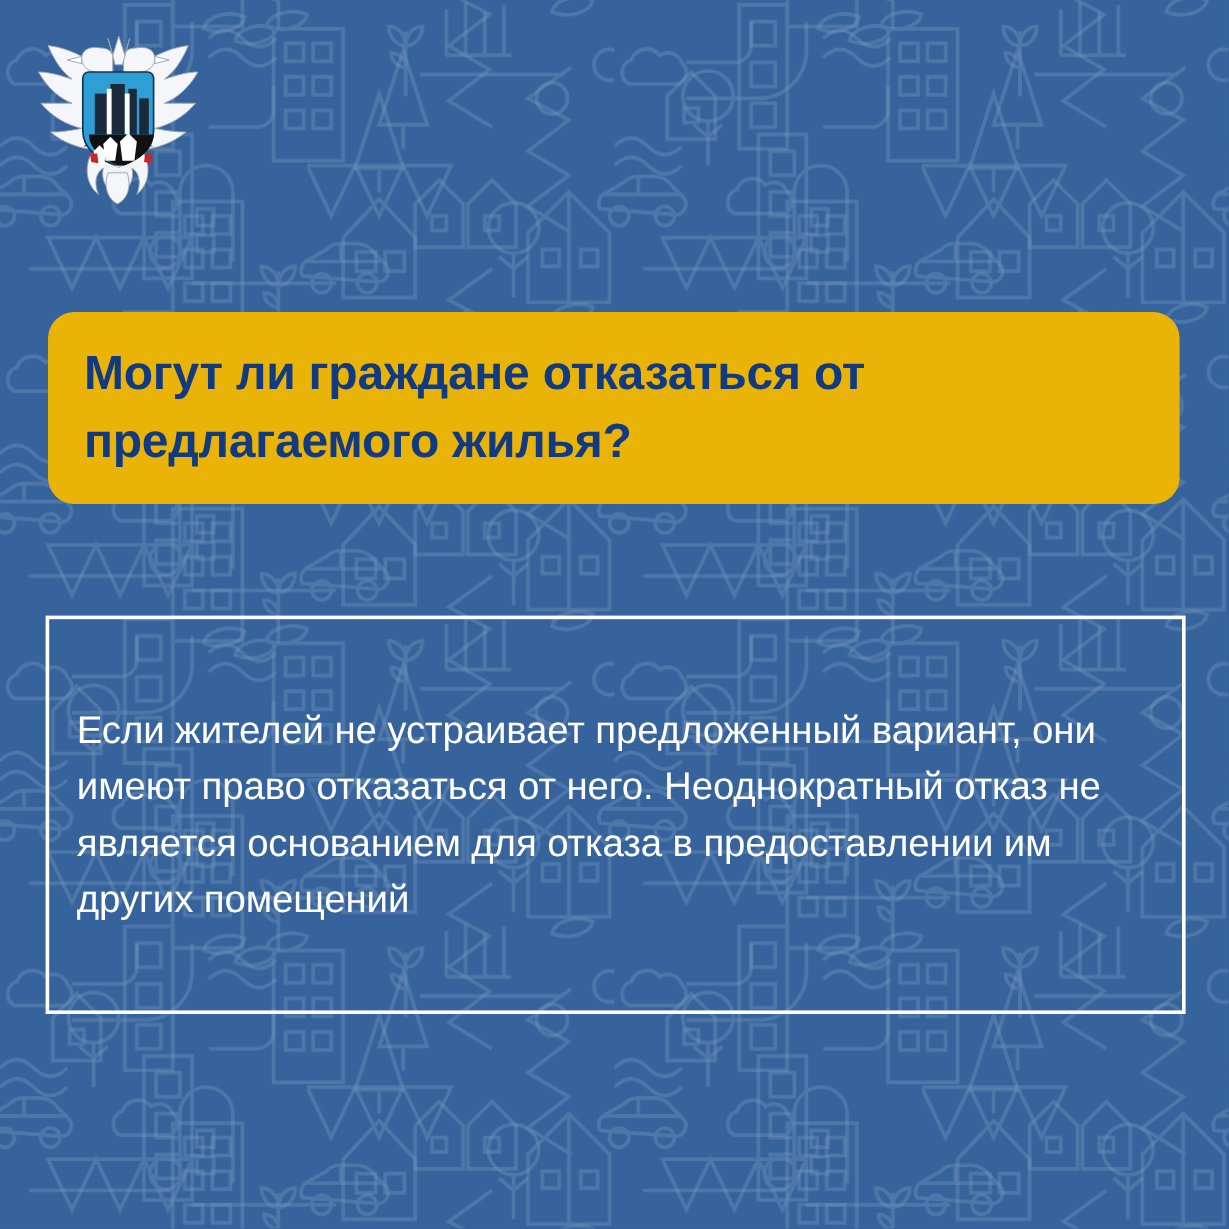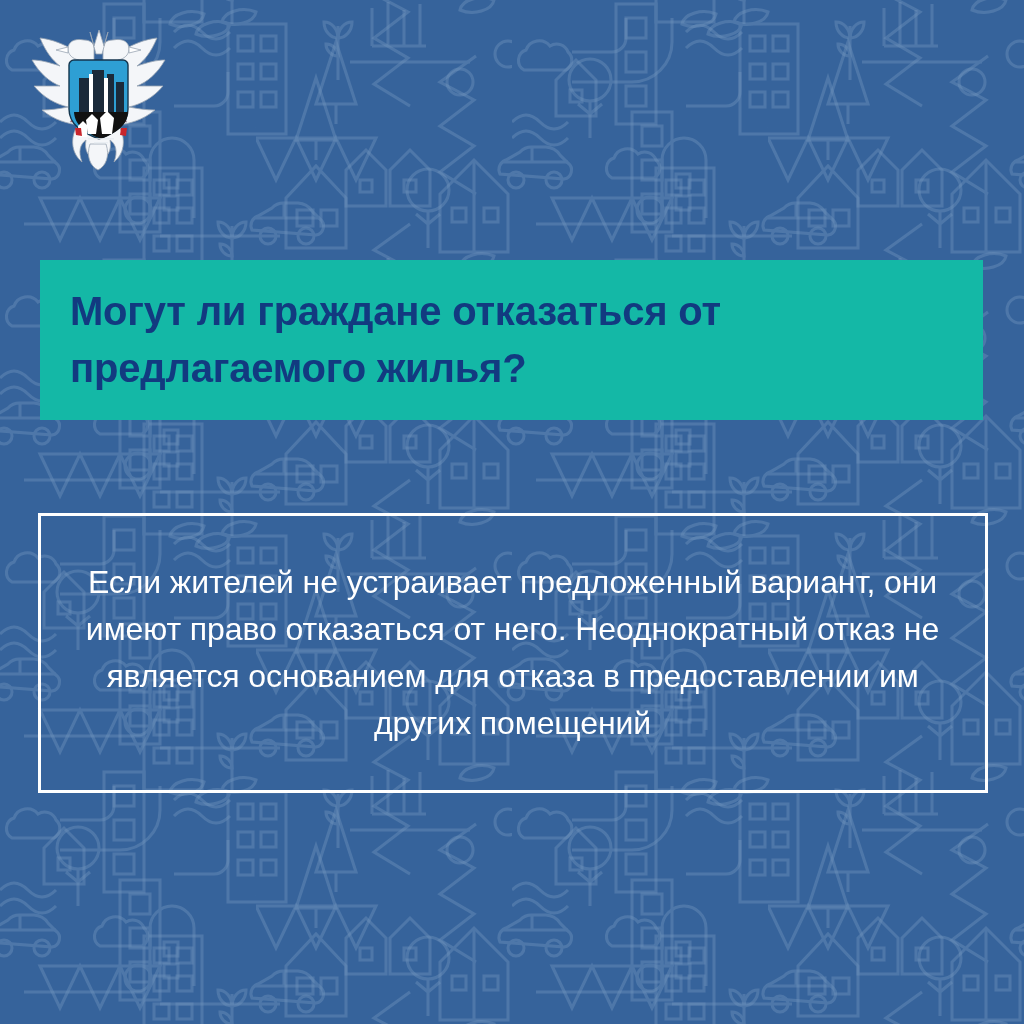--- a/index.html
+++ b/index.html
@@ -65,48 +65,48 @@
     text-shadow: 0 1px 0 rgba(0,0,0,0.10);
   }
 
   
   #question-panel {
     position: absolute;
     left: 40px;
     top: 260px;
     width: 943px;
     height: 160px;
-    background: #14b8a6;
+    background: #eab308;
     z-index: 3;
     display: flex;
     align-items: center;
+    border-radius: 22px;
   }
   #question-text {
     display: block;
     padding: 0 34px 0 30px;
     color: #123a80;
     font-size: 40px;
     font-weight: 700;
     line-height: 57px;
     letter-spacing: -0.2px;
   }
 
   
   #answer-panel {
     position: absolute;
     left: 38px;
     top: 513px;
     width: 950px;
-    height: 280px;
+    height: 332px;
     border: 3px solid #ffffff;
     box-sizing: border-box;
     z-index: 3;
     display: flex;
     align-items: center;
-    text-align: center;
   }
   #answer-text {
     display: block;
     padding: 0 24px 0 23px;
     color: #ffffff;
     font-size: 32px;
     font-weight: 400;
     line-height: 47px;
     letter-spacing: -0.1px;
   }

